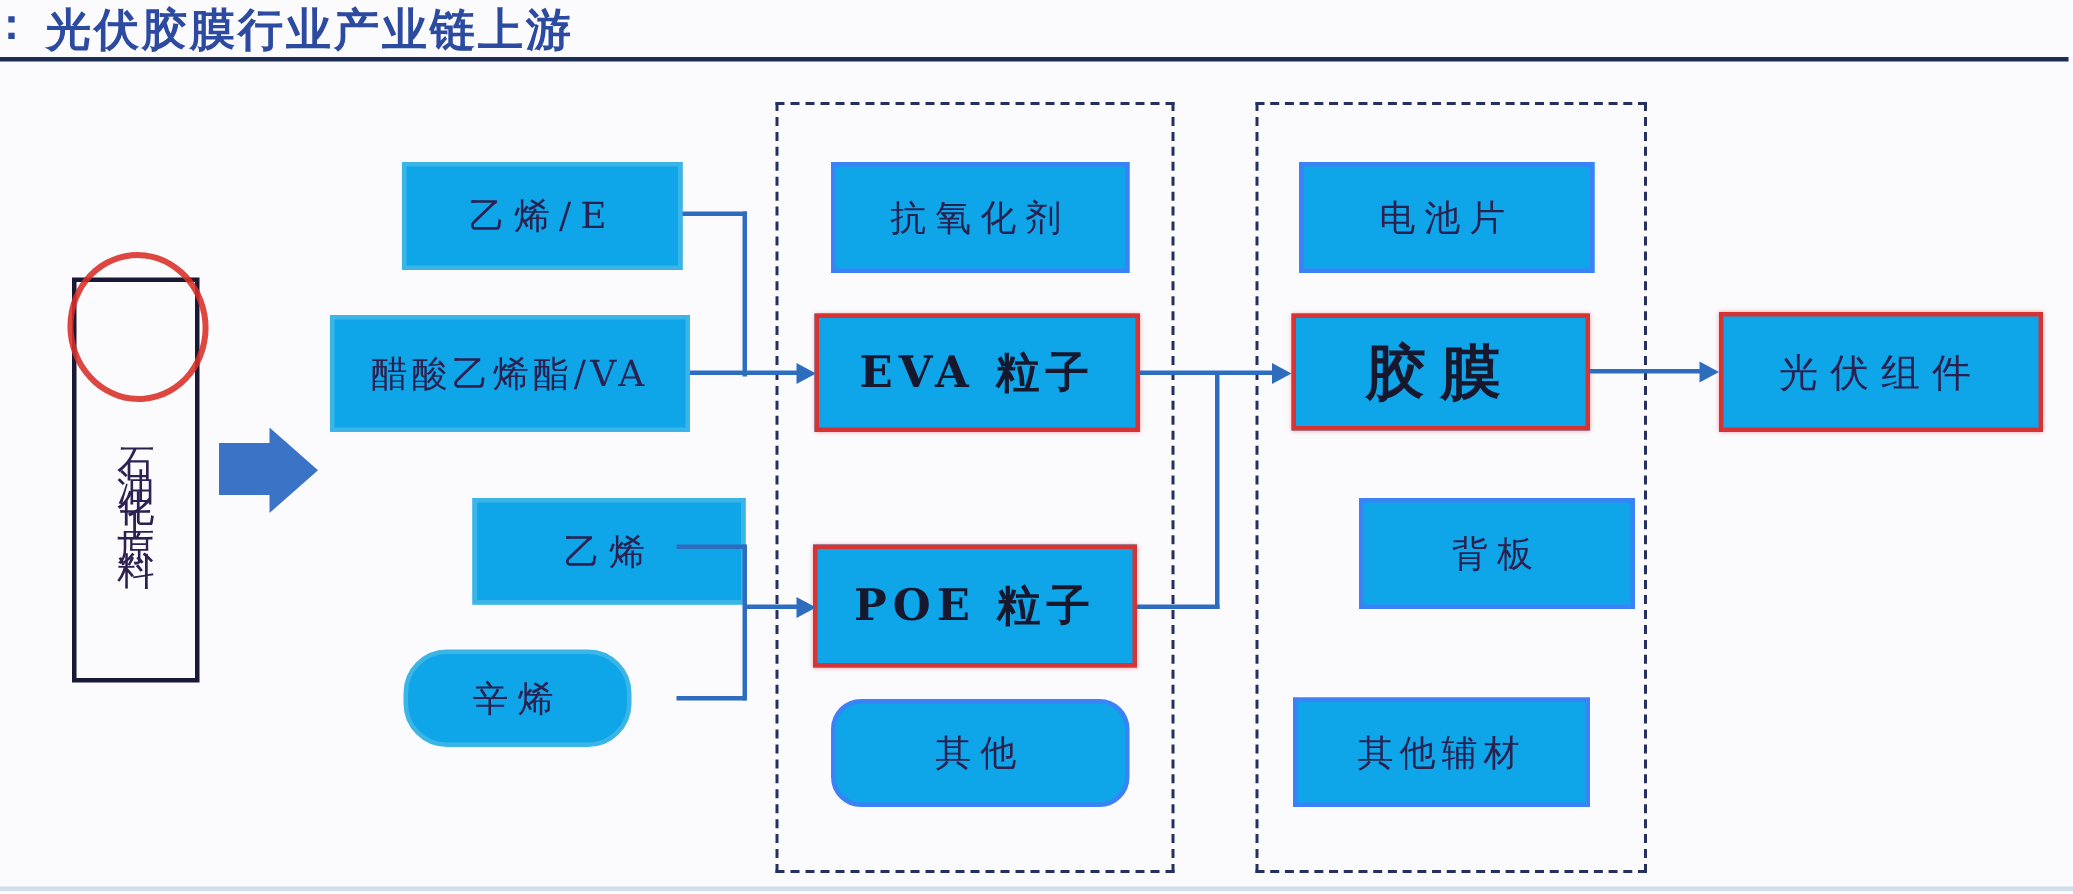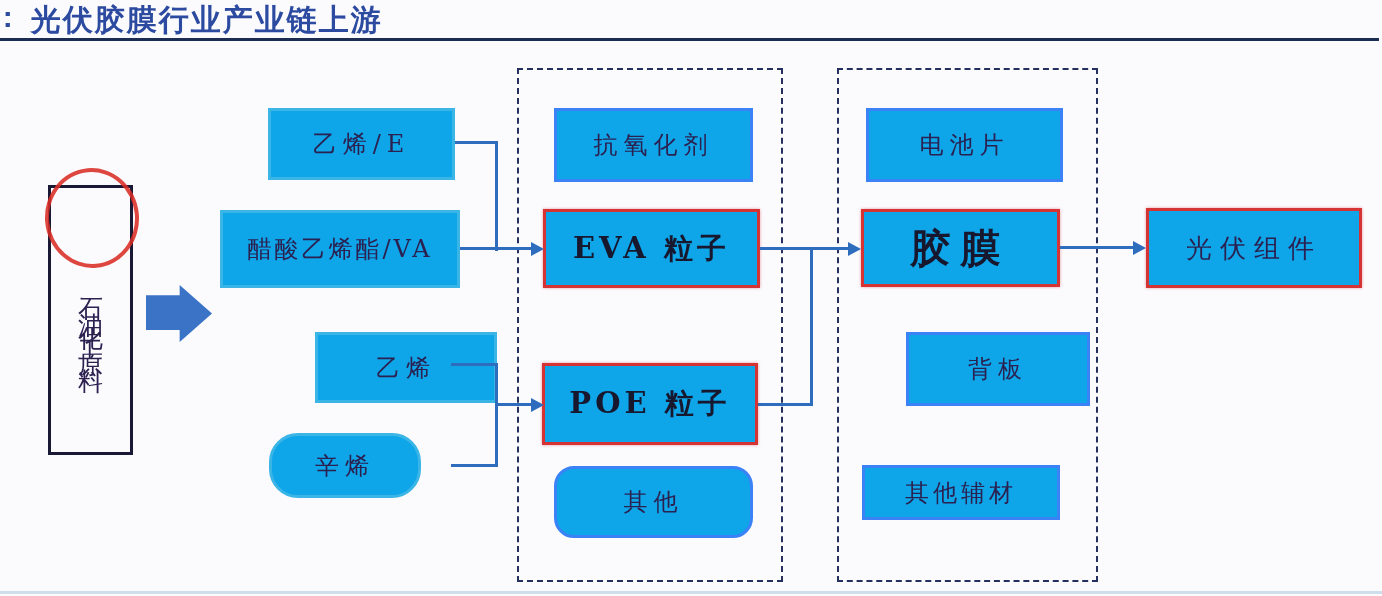--- a/index.html
+++ b/index.html
@@ -129,21 +129,21 @@
 
 <div class="node border-black" style="left:866px;top:108px;width:197px;height:74px;">
   <span>电池片</span>
 </div>
 <div class="node border-red bold-label" style="left:861px;top:209px;width:199px;height:78px;font-size:40px;letter-spacing:10px;">
   <span>胶膜</span>
 </div>
 <div class="node border-black" style="left:861px;top:332px;width:184px;height:74px;margin-left:45px;">
   <span>背板</span>
 </div>
-<div class="node border-black" style="left:862px;top:465px;width:198px;height:55px;letter-spacing:4px;">
+<div class="node border-black" style="left:862px;top:465px;width:198px;height:73px;letter-spacing:4px;">
   <span>其他辅材</span>
 </div>
 
 <div class="node border-red" style="left:1146px;top:208px;width:216px;height:80px;font-size:26px;letter-spacing:8px;">
   <span>光伏组件</span>
 </div>
 
 <div class="line" style="left:455px;top:141px;width:43px;height:3px;"></div>
 <div class="line" style="left:495px;top:141px;width:3px;height:110px;"></div>
 <div class="line" style="left:460px;top:247px;width:73px;height:3px;"></div>

